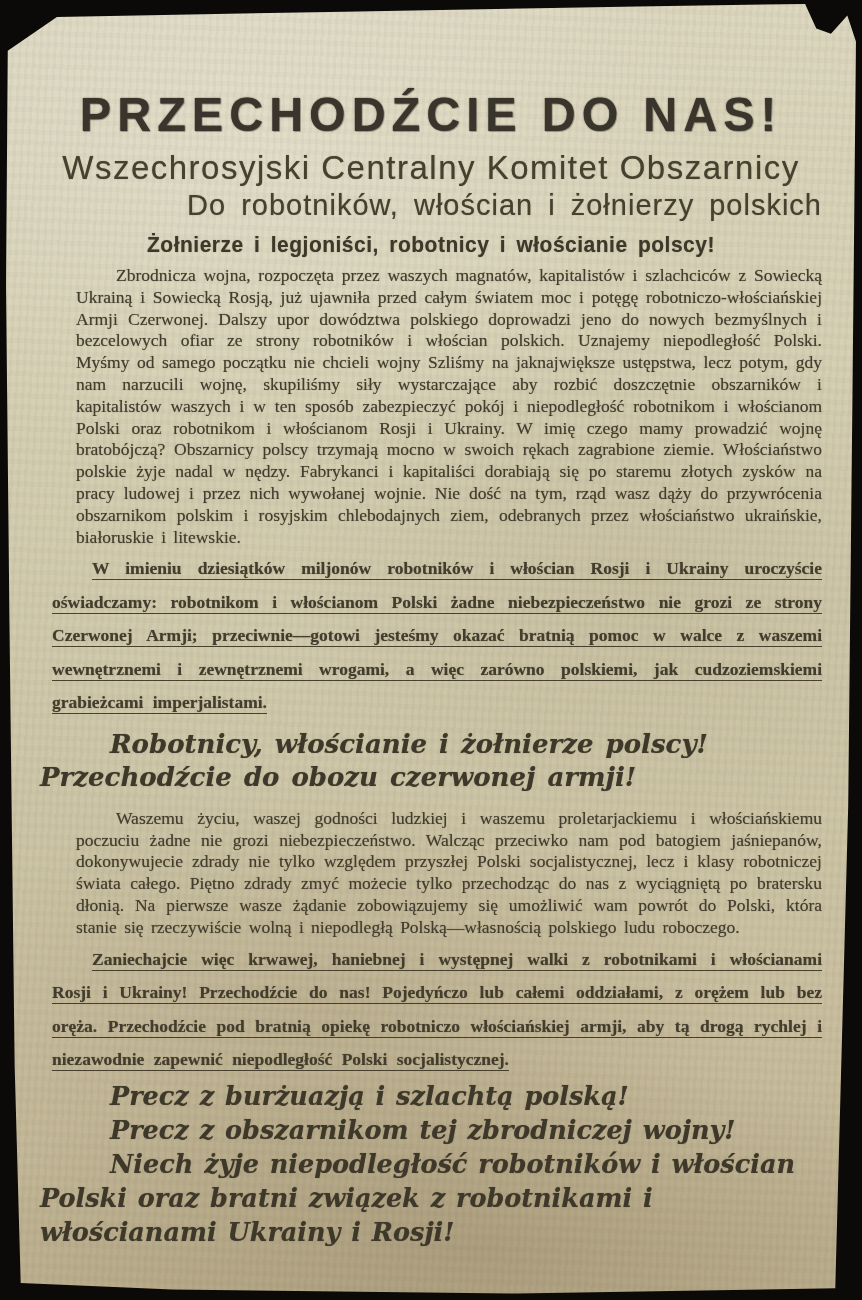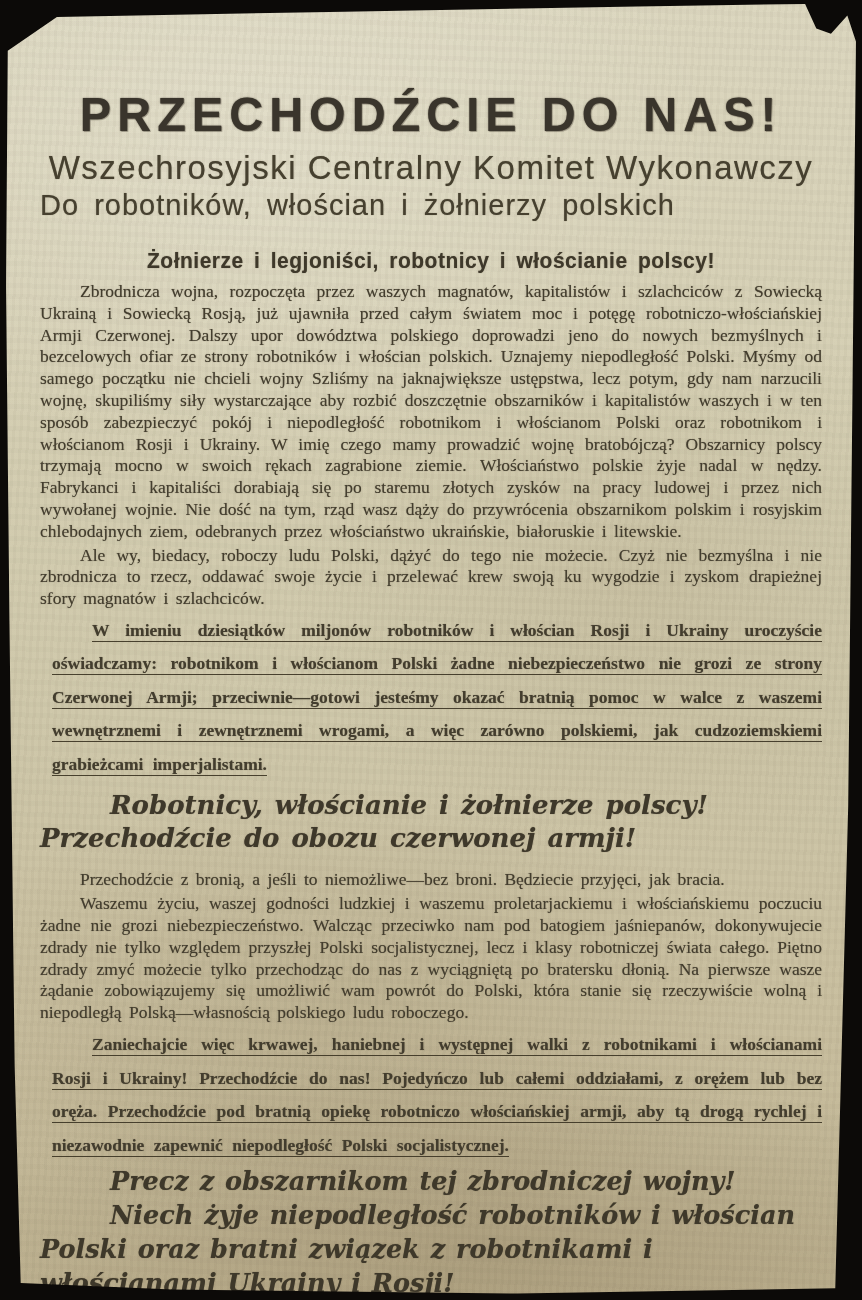--- a/index.html
+++ b/index.html
@@ -51,33 +51,33 @@
     transform:scaleY(1.04);
   }
   .subtitle1{
     font-family:"Liberation Sans", sans-serif;
     font-size:33px; letter-spacing:1.5px;
     text-align:center; color:#46402f; margin:0 0 2px 0; font-weight:400;
   }
   .subtitle2{
     font-family:"Liberation Sans", sans-serif;
     font-size:29px; letter-spacing:1px; word-spacing:6px;
-    text-align:left; color:#46402f; margin:0 0 26px 0; font-weight:400;
+    text-align:right; color:#46402f; margin:0 0 10px 0; font-weight:400;
   }
   .salutation{
     font-family:"Liberation Sans", sans-serif;
     font-weight:700; font-size:21px; letter-spacing:.5px; word-spacing:4px;
     text-align:center; color:#3e382a; margin:0 0 9px 0;
     transform:scaleY(1.08);
   }
   .bodytext{
     font-size:17.5px; line-height:21.8px;
     text-align:justify; margin:0; word-spacing:3px;
   }
-  .indent{ text-indent:40px; }
+  .indent{ text-indent:40px;margin-left:36px; }
   .para-gap{ margin-top:2px; }
   .declaration{
     font-weight:700; font-size:17.5px; line-height:33.5px;
     text-align:justify; word-spacing:5px; margin:4px 0 2px 12px;
     text-decoration:underline;
     text-decoration-thickness:1.4px;
     text-underline-offset:5px;
     text-decoration-color:rgba(62,55,38,.85);
     text-indent:40px;
   }
@@ -96,34 +96,33 @@
 </style>
 </head>
 <body>
 
 <div class="stage">
   <div class="paper">
     <div class="grain"></div>
     <div class="content">
 
       <h1 class="title ink">PRZECHODŹCIE DO NAS!</h1>
-      <div class="subtitle1 ink">Wszechrosyjski Centralny Komitet Wykonawczy</div>
+      <div class="subtitle1 ink">Wszechrosyjski Centralny Komitet Obszarnicy</div>
       <div class="subtitle2 ink">Do robotników, włościan i żołnierzy polskich</div>
       <div class="salutation ink">Żołnierze i legjoniści, robotnicy i włościanie polscy!</div>
 
       <p class="bodytext indent ink">Zbrodnicza wojna, rozpoczęta przez waszych magnatów, kapitalistów i szlachciców z Sowiecką Ukrainą i Sowiecką Rosją, już ujawniła przed całym światem moc i potęgę robotniczo-włościańskiej Armji Czerwonej. Dalszy upor dowództwa polskiego doprowadzi jeno do nowych bezmyślnych i bezcelowych ofiar ze strony robotników i włościan polskich. Uznajemy niepodległość Polski. Myśmy od samego początku nie chcieli wojny Szliśmy na jaknajwiększe ustępstwa, lecz potym, gdy nam narzucili wojnę, skupiliśmy siły wystarczające aby rozbić doszczętnie obszarników i kapitalistów waszych i w ten sposób zabezpieczyć pokój i niepodległość robotnikom i włościanom Polski oraz robotnikom i włościanom Rosji i Ukrainy. W imię czego mamy prowadzić wojnę bratobójczą? Obszarnicy polscy trzymają mocno w swoich rękach zagrabione ziemie. Włościaństwo polskie żyje nadal w nędzy. Fabrykanci i kapitaliści dorabiają się po staremu złotych zysków na pracy ludowej i przez nich wywołanej wojnie. Nie dość na tym, rząd wasz dąży do przywrócenia obszarnikom polskim i rosyjskim chlebodajnych ziem, odebranych przez włościaństwo ukraińskie, białoruskie i litewskie.</p>
-      <p class="bodytext indent ink para-gap">Ale wy, biedacy, roboczy ludu Polski, dążyć do tego nie możecie. Czyż nie bezmyślna i nie zbrodnicza to rzecz, oddawać swoje życie i przelewać krew swoją ku wygodzie i zyskom drapieżnej sfory magnatów i szlachciców.</p>
 
       <p class="declaration ink">W imieniu dziesiątków miljonów robotników i włościan Rosji i Ukrainy uroczyście oświadczamy: robotnikom i włościanom Polski żadne niebezpieczeństwo nie grozi ze strony Czerwonej Armji; przeciwnie—gotowi jesteśmy okazać bratnią pomoc w walce z waszemi wewnętrznemi i zewnętrznemi wrogami, a więc zarówno polskiemi, jak cudzoziemskiemi grabieżcami imperjalistami.</p>
 
       <p class="appeal ink">Robotnicy, włościanie i żołnierze polscy! Przechodźcie do obozu czerwonej armji!</p>
 
-      <p class="bodytext indent ink">Przechodźcie z bronią, a jeśli to niemożliwe—bez broni. Będziecie przyjęci, jak bracia.</p>
       <p class="bodytext indent ink para-gap">Waszemu życiu, waszej godności ludzkiej i waszemu proletarjackiemu i włościańskiemu poczuciu żadne nie grozi niebezpieczeństwo. Walcząc przeciwko nam pod batogiem jaśniepanów, dokonywujecie zdrady nie tylko względem przyszłej Polski socjalistycznej, lecz i klasy robotniczej świata całego. Piętno zdrady zmyć możecie tylko przechodząc do nas z wyciągniętą po bratersku dłonią. Na pierwsze wasze żądanie zobowiązujemy się umożliwić wam powrót do Polski, która stanie się rzeczywiście wolną i niepodległą Polską—własnością polskiego ludu roboczego.</p>
 
       <p class="declaration ink">Zaniechajcie więc krwawej, haniebnej i występnej walki z robotnikami i włościanami Rosji i Ukrainy! Przechodźcie do nas! Pojedyńczo lub całemi oddziałami, z orężem lub bez oręża. Przechodźcie pod bratnią opiekę robotniczo włościańskiej armji, aby tą drogą rychlej i niezawodnie zapewnić niepodległość Polski socjalistycznej.</p>
 
+      <p class="slogan ink">Precz z burżuazją i szlachtą polską!</p>
       <p class="slogan ink">Precz z obszarnikom tej zbrodniczej wojny!</p>
       <p class="slogan ink">Niech żyje niepodległość robotników i włościan Polski oraz bratni związek z robotnikami i włościanami Ukrainy i Rosji!</p>
 
     </div>
   </div>
 </div>
 
 </body></html>

